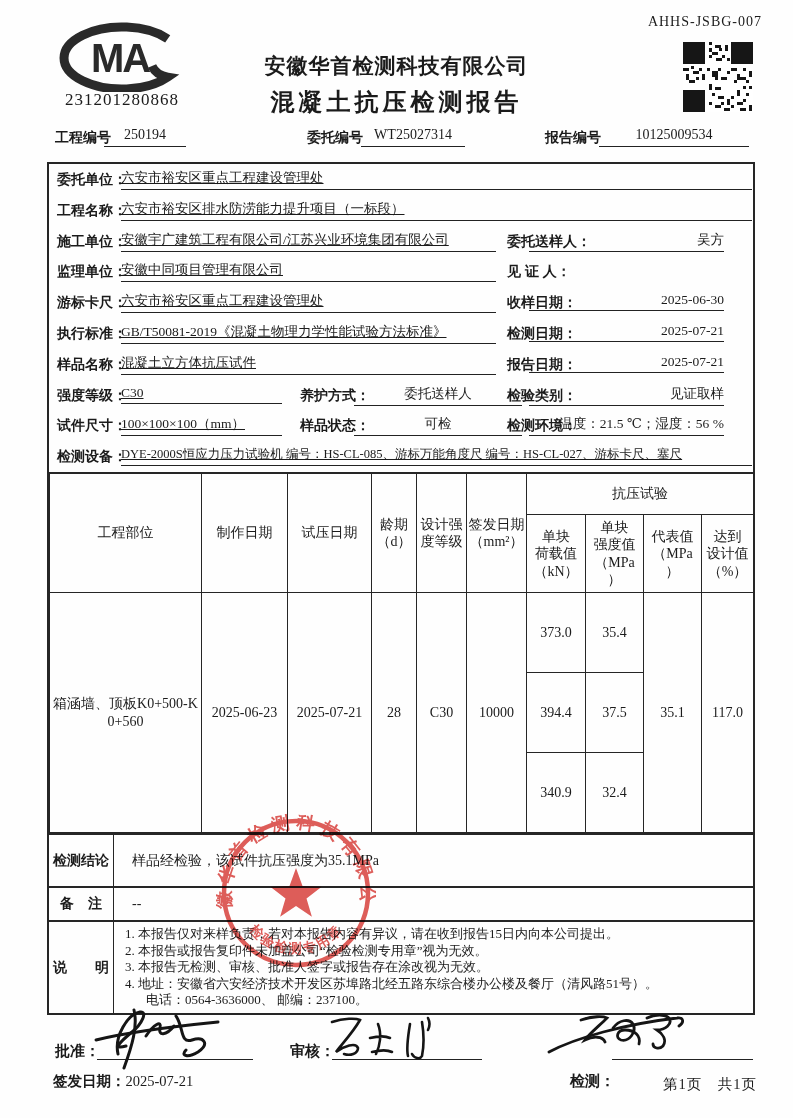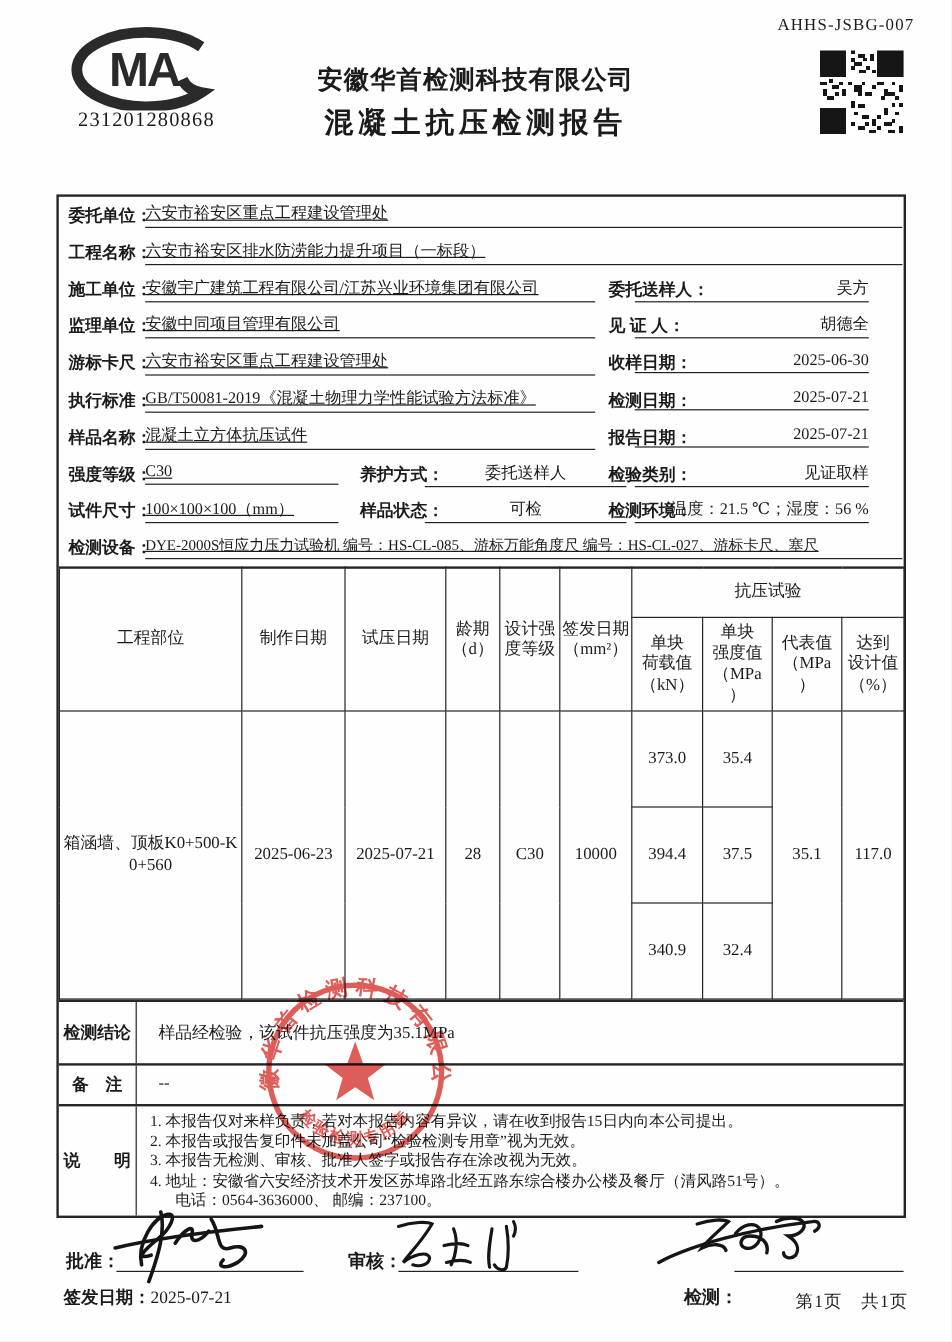--- a/index.html
+++ b/index.html
@@ -149,20 +149,28 @@
         <rect x="41" y="66" width="6" height="3.2"></rect>
         <rect x="48" y="63" width="3.2" height="3.2"></rect>
       <rect x="54" y="60" width="6" height="3.2"></rect>
         <rect x="60" y="57" width="3.2" height="3.2"></rect>
         <rect x="66" y="63" width="3.2" height="6"></rect>
       <rect x="57" y="66" width="6" height="3.2"></rect>
         <rect x="63" y="51" width="3.2" height="3.2"></rect>
     </g>
   </svg>
 
+  <div class="num-row">
+    <span class="num-label nl1">工程编号</span>
+    <span class="num-value nv1">250194</span>
+    <span class="num-label nl2">委托编号</span>
+    <span class="num-value nv2">WT25027314</span>
+    <span class="num-label nl3">报告编号</span>
+    <span class="num-value nv3">10125009534</span>
+  </div>
 
   <div class="outer">
 
     <div class="info">
       <div class="irow">
         <span class="ilabel l1">委托单位：</span>
         <span class="ival v1 v1-full">六安市裕安区重点工程建设管理处</span>
       </div>
       <div class="irow">
         <span class="ilabel l1">工程名称：</span>
@@ -171,21 +179,20 @@
       <div class="irow">
         <span class="ilabel l1">施工单位：</span>
         <span class="ival v1 v1-two">安徽宇广建筑工程有限公司/江苏兴业环境集团有限公司</span>
         <span class="ilabel l2">委托送样人：</span>
         <span class="ival v2">吴方</span>
       </div>
       <div class="irow">
         <span class="ilabel l1">监理单位：</span>
         <span class="ival v1 v1-two">安徽中同项目管理有限公司</span>
         <span class="ilabel l2">见 证 人：</span>
-        <span class="ival v2">胡德全</span>
       </div>
       <div class="irow">
         <span class="ilabel l1">游标卡尺：</span>
         <span class="ival v1 v1-two">六安市裕安区重点工程建设管理处</span>
         <span class="ilabel l2">收样日期：</span>
         <span class="ival v2">2025-06-30</span>
       </div>
       <div class="irow">
         <span class="ilabel l1">执行标准：</span>
         <span class="ival v1 v1-two">GB/T50081-2019《混凝土物理力学性能试验方法标准》</span>

